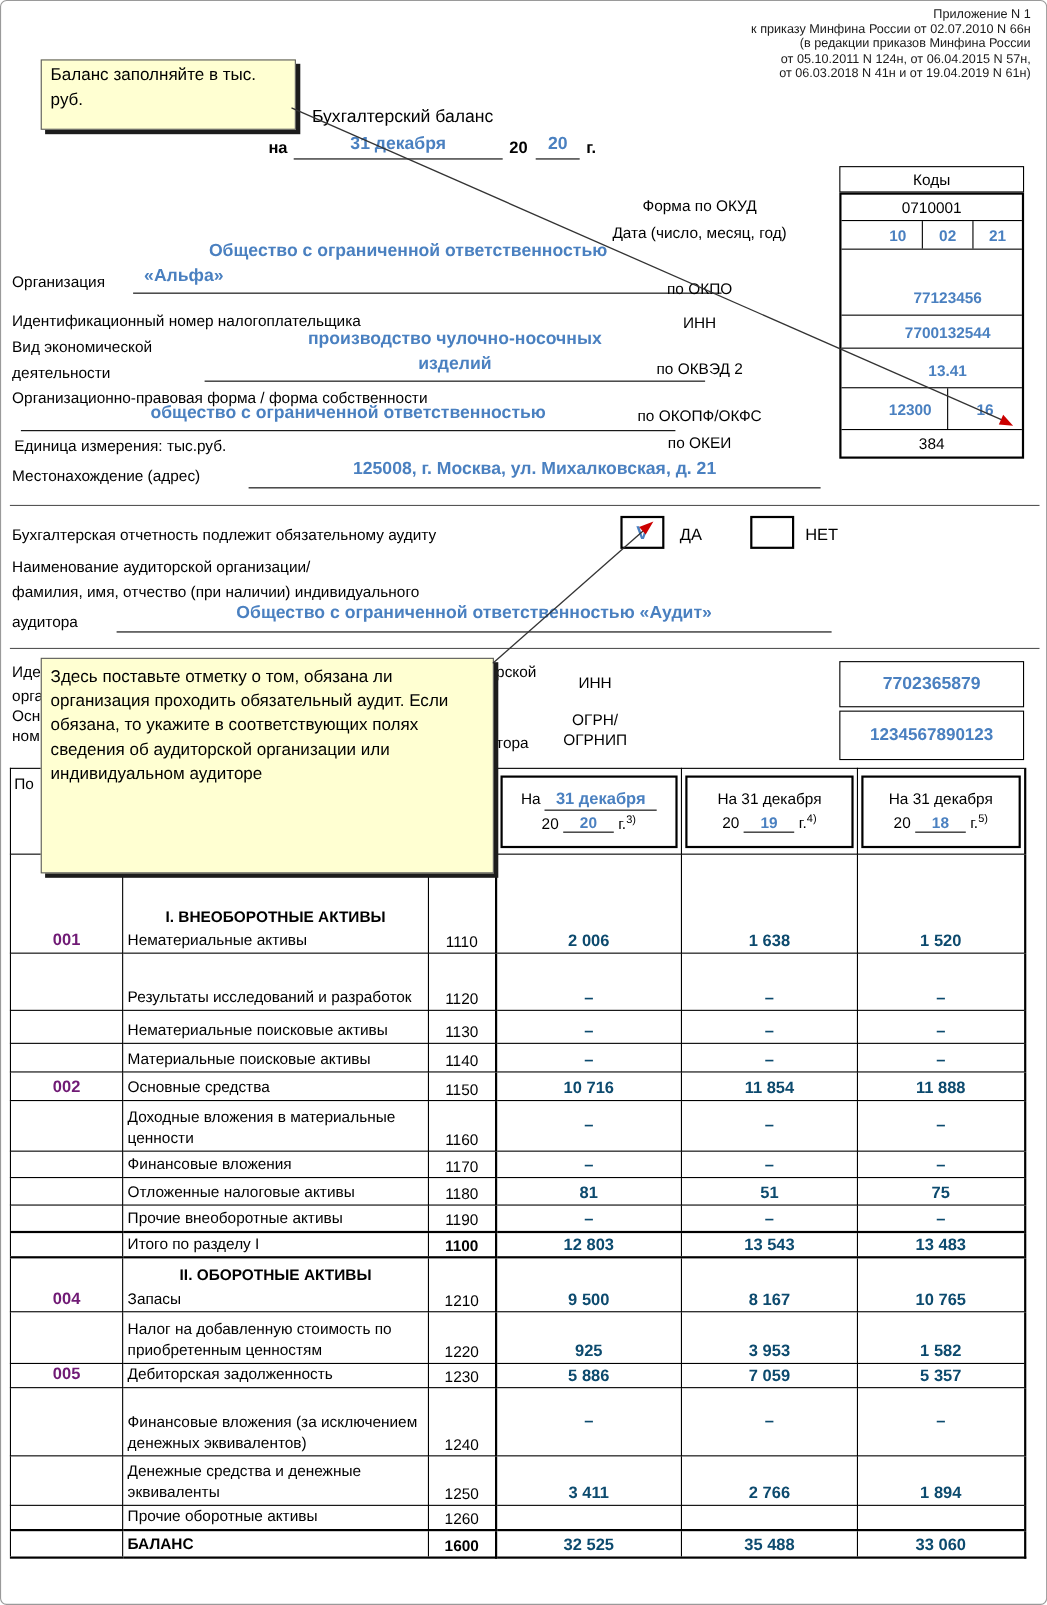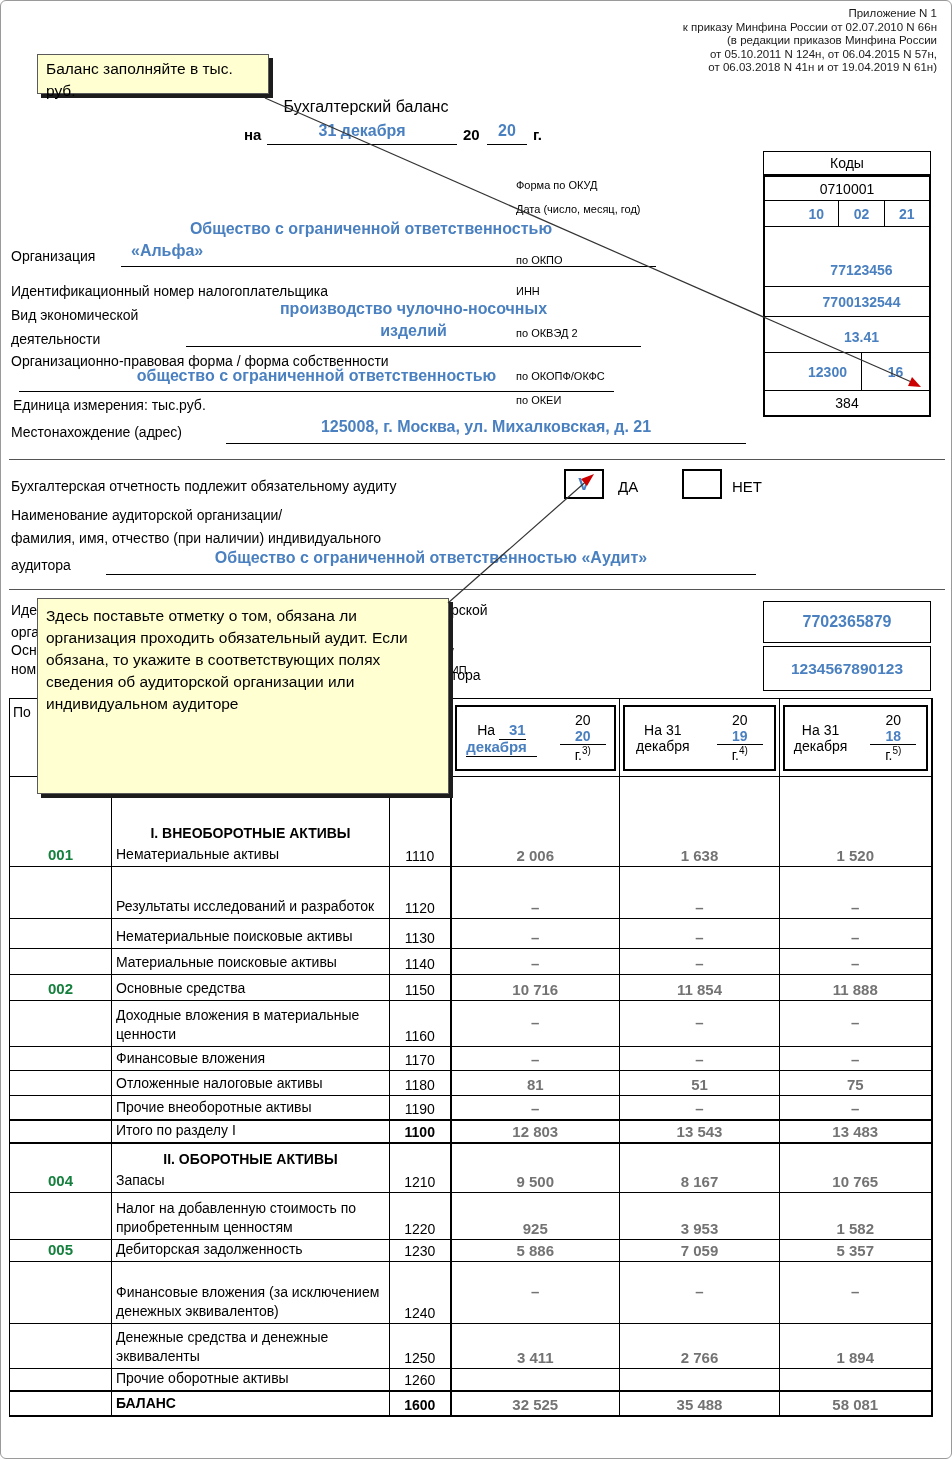--- a/index.html
+++ b/index.html
@@ -8,31 +8,31 @@
   .page { position:relative; width:952px; height:1459px; background:#fff;
           border:1px solid #9a9a9a; border-radius:6px; overflow:hidden; }
 
   .abs { position:absolute; }
   .annex { top:6px; left:510px; width:426px; text-align:right;
            font-size:11.5px; line-height:13.5px; color:#1a1a1a; }
 
   .note { position:absolute; background:#ffffd2; border:1px solid #5a5a5a;
           box-shadow:4px 4px 0 #1c1c1c; padding:3px 8px; font-size:15.5px;
           line-height:1.42; color:#000; z-index:5; }
-  .note1 { left:36px; top:53px; width:232px; height:40px; }
+  .note1 { left:36px; top:53px; width:232px; height:64px; }
   .note2 { left:36px; top:597px; width:412px; height:196px; padding-top:6px; }
 
   .b { font-weight:bold; }
   .blue { color:#4a80c0; font-weight:bold; }
   .title-main { top:97px; left:180px; width:370px; text-align:center; font-size:16px; font-weight:normal; }
   .title-row { top:121px; left:0; width:952px; height:26px; font-size:15px; }
   .blank { position:absolute; border-bottom:1.5px solid #000; text-align:center; font-size:16px; }
 
   .lbl { position:absolute; font-size:14px; }
-  .rlabel { position:absolute; width:240px; text-align:left; font-size:11px; }
+  .rlabel { position:absolute; width:240px; text-align:center; font-size:14px; }
   .ul-line { position:absolute; border-bottom:1.5px solid #000; text-align:center; font-size:16px; }
 
   
   .codes-head { left:762px; top:150px; width:168px; height:24px; border:1px solid #000;
                 text-align:center; font-size:14px; padding-top:3px; }
   .codes-box { left:762px; top:174px; width:168px; border:2px solid #000; }
   .codes-box .crow { border-bottom:1px solid #000; display:flex; align-items:center;
                      justify-content:center; font-size:14px; }
   .codes-box .crow:last-child { border-bottom:none; }
   .crow.split > div { flex:1; height:100%; display:flex; align-items:center; justify-content:center; }
@@ -49,33 +49,33 @@
   .frag { position:absolute; font-size:14px; }
 
   
   table.bal { position:absolute; left:8px; top:697px; border-collapse:collapse; table-layout:fixed; }
   table.bal td { border:1px solid #000; vertical-align:bottom; font-size:14px; }
   td.note-col { width:102px; text-align:center; padding-bottom:3px; }
   td.name-col { width:278px; padding:0 4px 2px 4px; line-height:1.35; }
   td.code-col { width:61px; text-align:center; padding-bottom:2px; border-right:2px solid #000 !important; }
   td.val-col  { text-align:center; padding-bottom:2px; }
   td.v1 { width:169px; } td.v2 { width:160px; } td.v3 { width:152px; border-right:2px solid #000 !important; }
-  .note-num { color:#15803d; font-weight:bold; font-size:15px; }
-  .val { color:#737373; font-weight:bold; font-size:15px; }
+  .note-num { color:#701a75; font-weight:bold; font-size:15px; }
+  .val { color:#0c4a6e; font-weight:bold; font-size:15px; }
   .section-title { font-weight:bold; text-align:center; margin-bottom:2px; }
   tr.thick-top td { border-top:2px solid #000; }
   tr.total td.code-col, tr.total td.name-col.label-bold { font-weight:bold; }
   tr.total td.code-col { font-weight:bold; }
   tr.label-bold td.name-col { font-weight:bold; }
   tr.bottom-thick td { border-bottom:2px solid #000; }
   tr[data-code="1160"] td.val-col, tr[data-code="1240"] td.val-col { vertical-align:middle; }
 
   tr.bal-header { height:78px; }
   tr.bal-header td { vertical-align:middle; padding:3px; }
-  .datebox { border:2px solid #000; height:66px; display:flex; flex-direction:row;
+  .datebox { border:2px solid #000; height:66px; display:flex; flex-direction:column;
              justify-content:center; align-items:center; gap:5px; font-size:14px; }
   .u-date { border-bottom:1.5px solid #000; padding:0 10px 1px 10px; font-size:15px; }
   .year-blank { display:inline-block; min-width:46px; border-bottom:1px solid #000;
                 text-align:center; margin:0 4px; }
   sup { font-size:10px; }
 
   tr[data-code="1110"]{height:90px} tr[data-code="1120"]{height:52px}
   tr[data-code="1130"]{height:30px} tr[data-code="1140"]{height:26px}
   tr[data-code="1150"]{height:26px} tr[data-code="1160"]{height:46px}
   tr[data-code="1170"]{height:24px} tr[data-code="1180"]{height:25px}
@@ -367,21 +367,21 @@
           <td class="val-col v3"></td>
         </tr>
         <tr data-code="1600" class="thick-top total label-bold bottom-thick">
           <td class="note-col"></td>
           <td class="name-col">
             <div>БАЛАНС</div>
           </td>
           <td class="code-col">1600</td>
           <td class="val-col v1"><span class="val">32 525</span></td>
           <td class="val-col v2"><span class="val">35 488</span></td>
-          <td class="val-col v3"><span class="val">58 081</span></td>
+          <td class="val-col v3"><span class="val">33 060</span></td>
         </tr>
       </tbody>
   </table>
 
   <div class="note note1">Баланс заполняйте в тыс. руб.</div>
   <div class="note note2">Здесь поставьте отметку о том, обязана ли организация проходить обязательный аудит. Если обязана, то укажите в соответствующих полях сведения об аудиторской организации или индивидуальном аудиторе</div>
 
   <svg class="overlay" width="952" height="1459">
     <line x1="264" y1="97" x2="915" y2="383" stroke="#333" stroke-width="1.2"></line>
     <polygon points="920,386 907,385 911,376" fill="#cc0000"></polygon>

